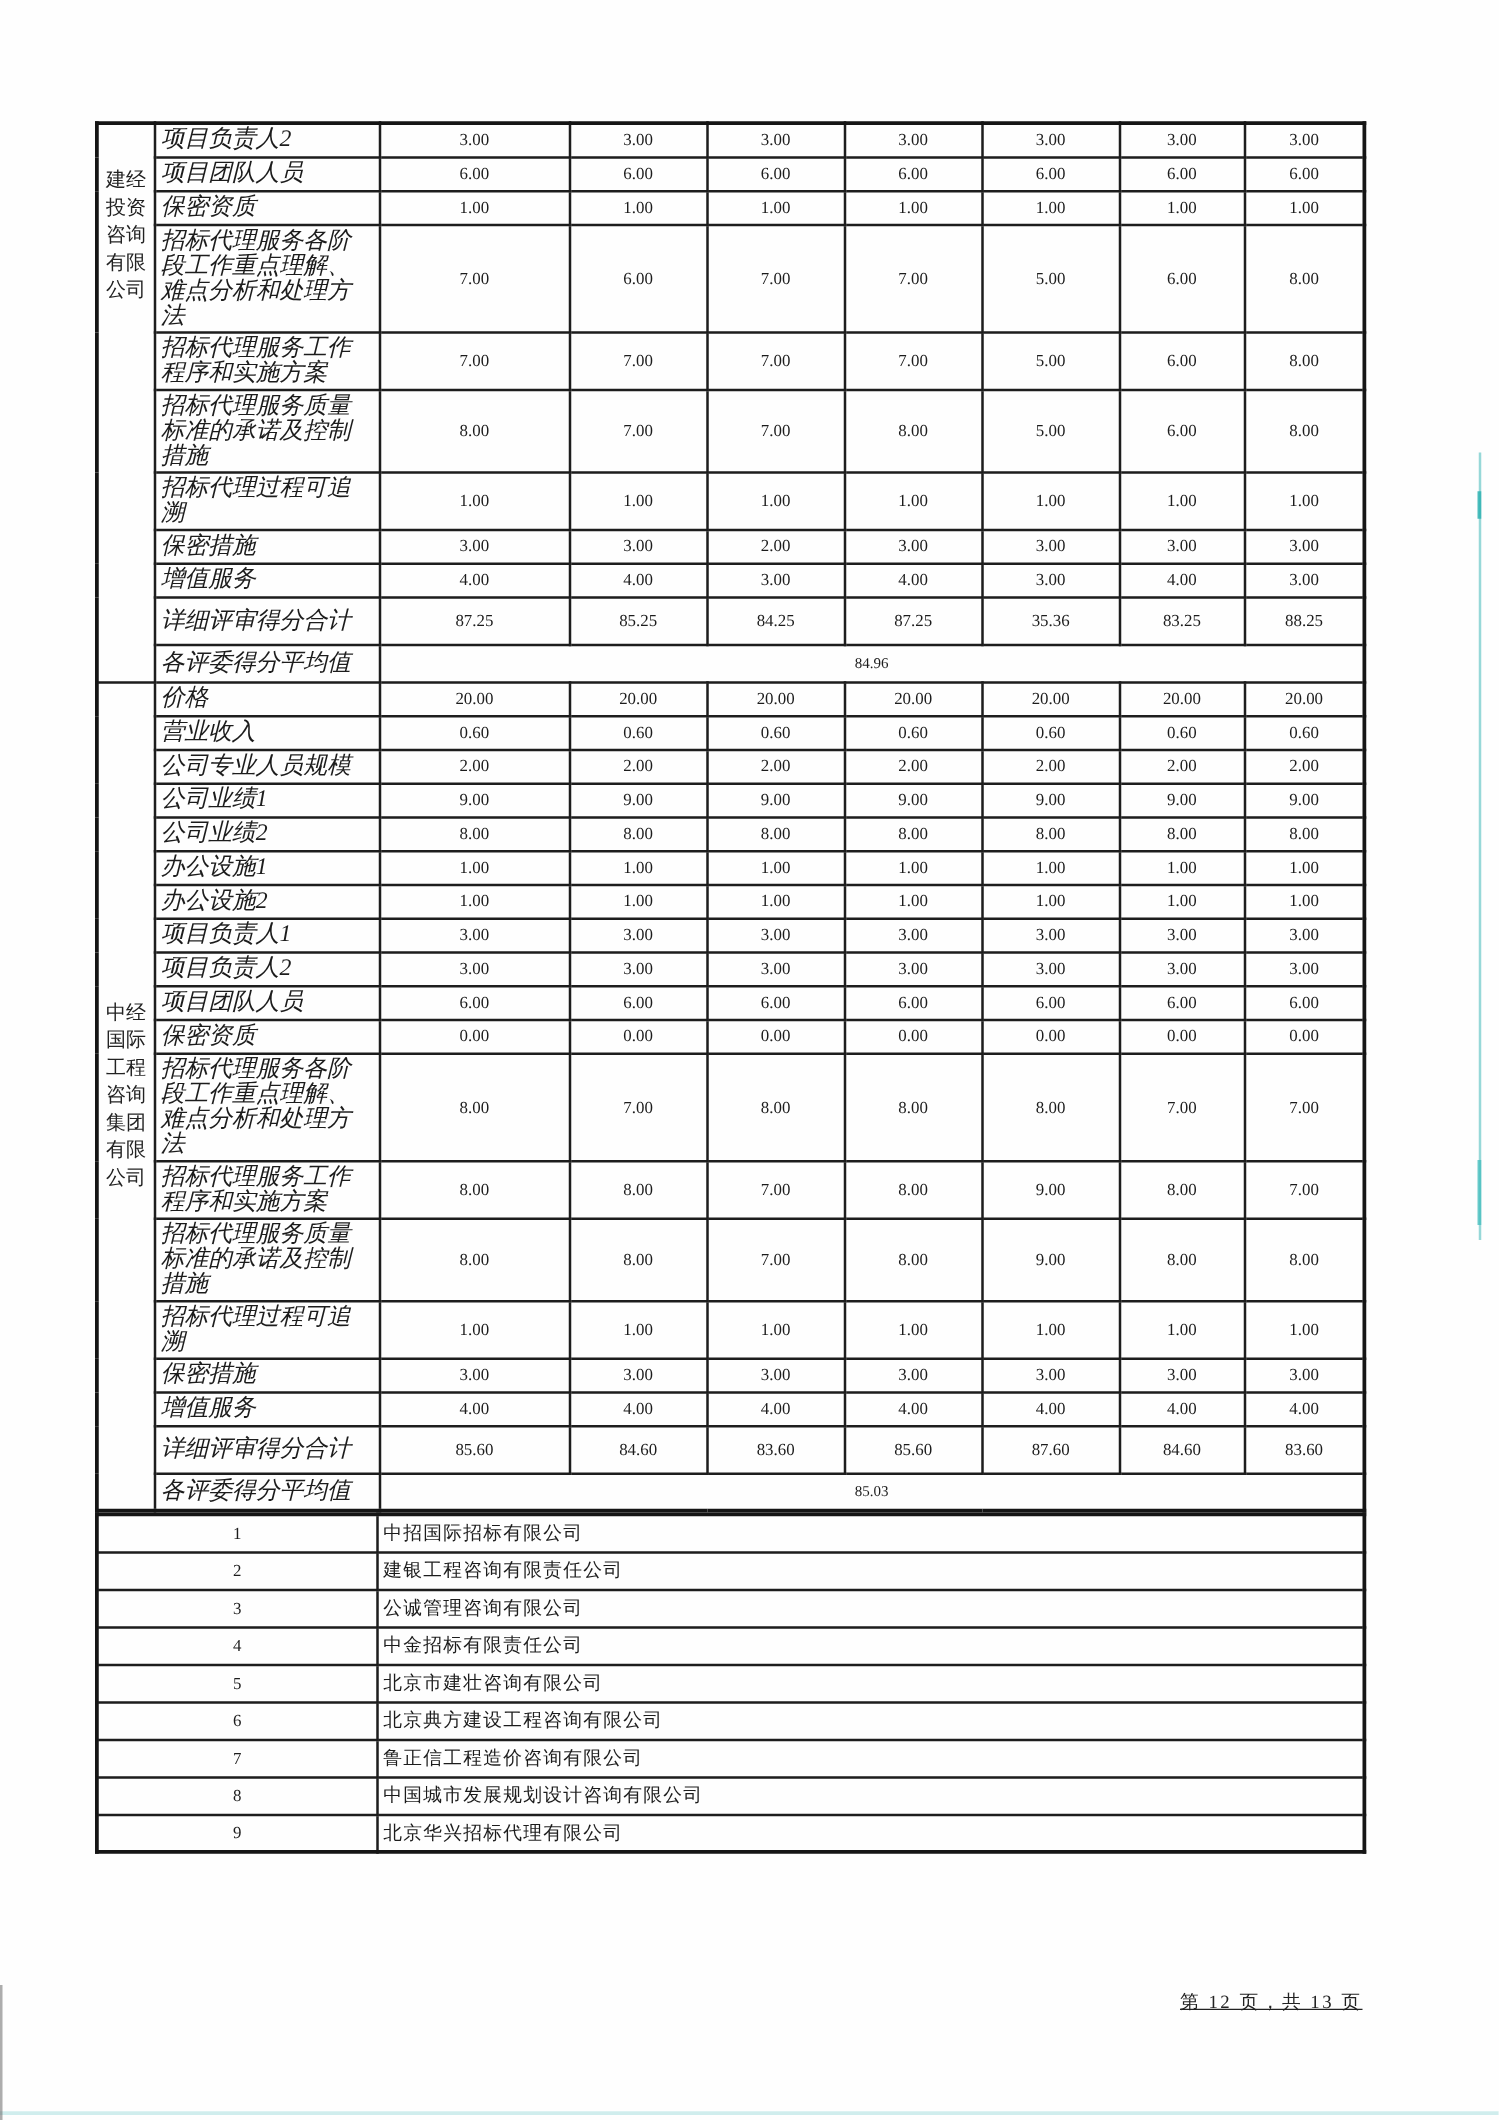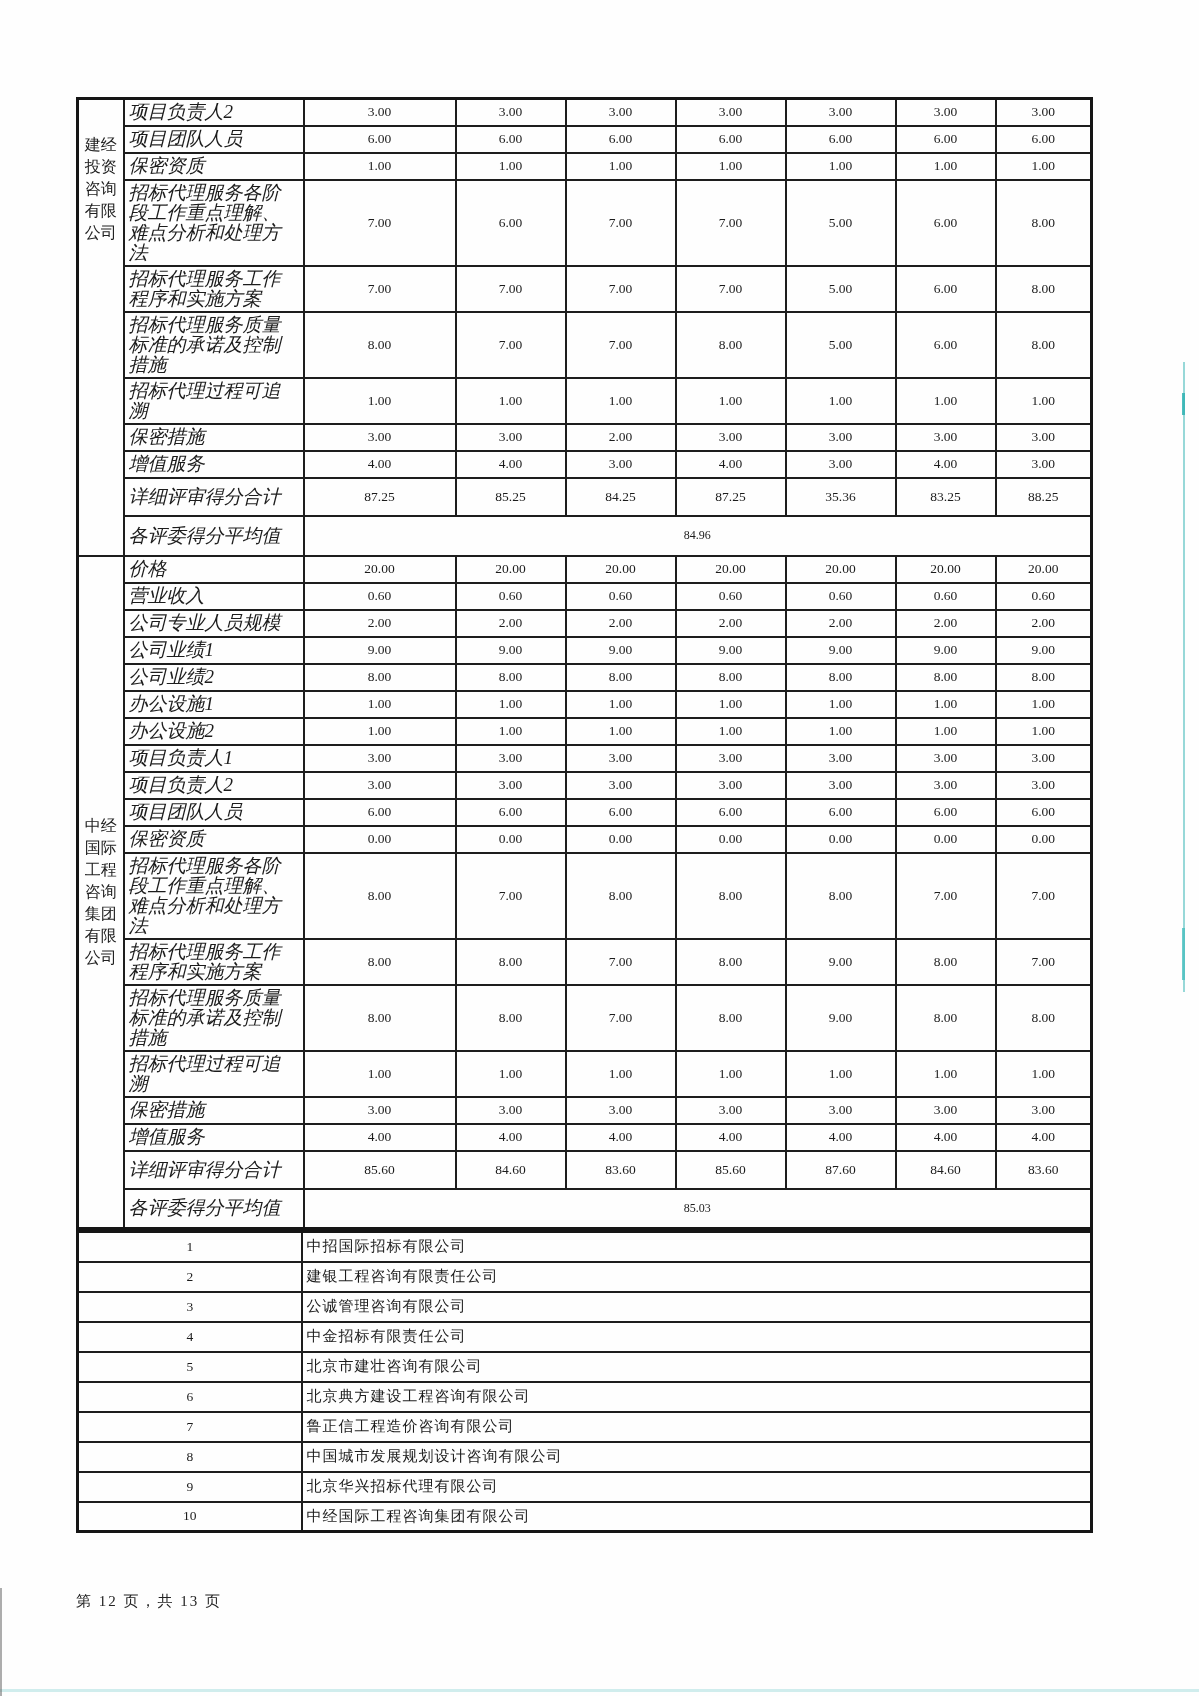--- a/index.html
+++ b/index.html
@@ -9,37 +9,37 @@
     font-family:"Liberation Serif","DejaVu Serif",serif;
   }
   .page-content{position:absolute;left:76px;top:97px;width:1014px;}
   table{border-collapse:collapse;table-layout:fixed;width:1014px;}
   #scores,#ranklist{border:3px solid #151515;}
   #scores td,#ranklist td{border:2px solid #1d1d1d;padding:2px 4px;overflow:hidden;}
   #scores tr{height:27px;}
   #scores tr.h2{height:44px;}
   #scores tr.h3{height:58px;}
   #scores tr.total{height:38px;}
-  #scores tr.avg{height:40px;}
+  #scores tr.avg{height:30px;}
   tbody.sec2 tr:first-child td{border-top:4px solid #111;border-radius:12px;}
   td.company{text-align:center;font-size:16px;line-height:22px;vertical-align:middle;color:#222;}
   td.company.topal{vertical-align:top;}
   td.company.topal .cwrap{margin-top:32px;}
   td.lbl{text-align:left;font-size:19px;line-height:20px;padding-left:6px;vertical-align:middle;font-style:italic;}
   td.val{text-align:center;font-size:13.5px;vertical-align:middle;}
   td.avgval{font-size:12px;}
   .ranking-heading{
     margin:16px 0 18px 1px;font-size:16.5px;font-weight:bold;letter-spacing:1px;
   }
   #ranklist tr{height:30px;}
   #ranklist td.rank{text-align:center;font-size:13.5px;}
   #ranklist td.cname{text-align:left;font-size:15px;letter-spacing:1px;}
   .page-footer{
-    position:absolute;left:76px;top:1592px;width:1014px;text-align:left;
-    font-size:15px;letter-spacing:2px;color:#222;
+    position:absolute;left:76px;top:1592px;width:1014px;text-align:right;
+    font-size:15px;letter-spacing:2px;color:#222;text-decoration:underline;
   }
   
   .artifact{position:absolute;pointer-events:none;}
   .teal-vline{left:1183px;top:362px;width:2px;height:630px;background:#74cbcb;opacity:.75;}
   .teal-dash-top{left:1182px;top:393px;width:3px;height:22px;background:#2fb3b3;opacity:.85;}
   .teal-dash-bottom{left:1182px;top:928px;width:3px;height:52px;background:#49bfbf;opacity:.8;}
   .teal-bottom-line{left:0;top:1689px;width:1199px;height:3px;background:#bce6e6;opacity:.7;}
   .left-edge-line{left:0;top:1588px;width:2px;height:108px;background:#6a6a6a;opacity:.55;}
 </style>
 </head>
@@ -409,24 +409,20 @@
           <td class="cname">鲁正信工程造价咨询有限公司</td>
         </tr>
         <tr>
           <td class="rank">8</td>
           <td class="cname">中国城市发展规划设计咨询有限公司</td>
         </tr>
         <tr>
           <td class="rank">9</td>
           <td class="cname">北京华兴招标代理有限公司</td>
         </tr>
-        <tr>
-          <td class="rank">10</td>
-          <td class="cname">中经国际工程咨询集团有限公司</td>
-        </tr>
       </tbody>
     </table>
 
 </div>
 
 <div class="page-footer">第 12 页，共 13 页</div>
 
 <div class="artifact teal-vline"></div>
 <div class="artifact teal-dash-top"></div>
 <div class="artifact teal-dash-bottom"></div>

